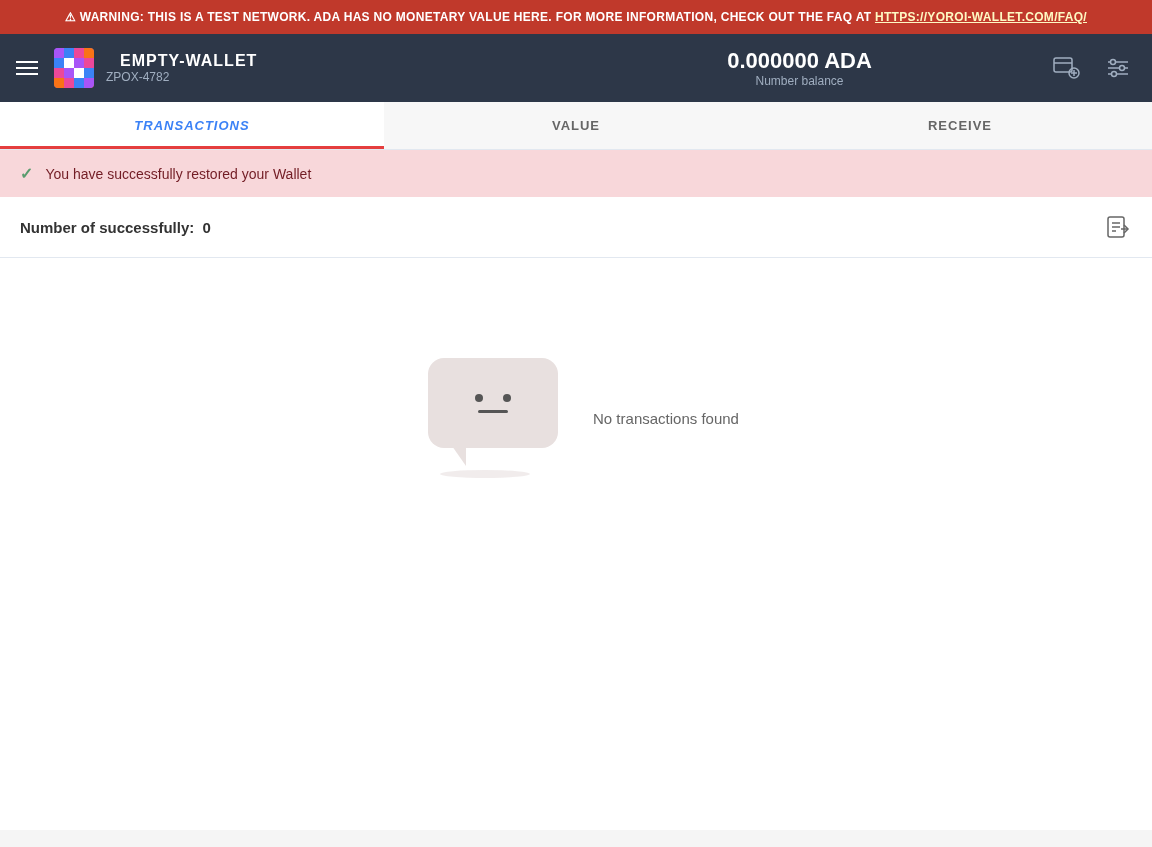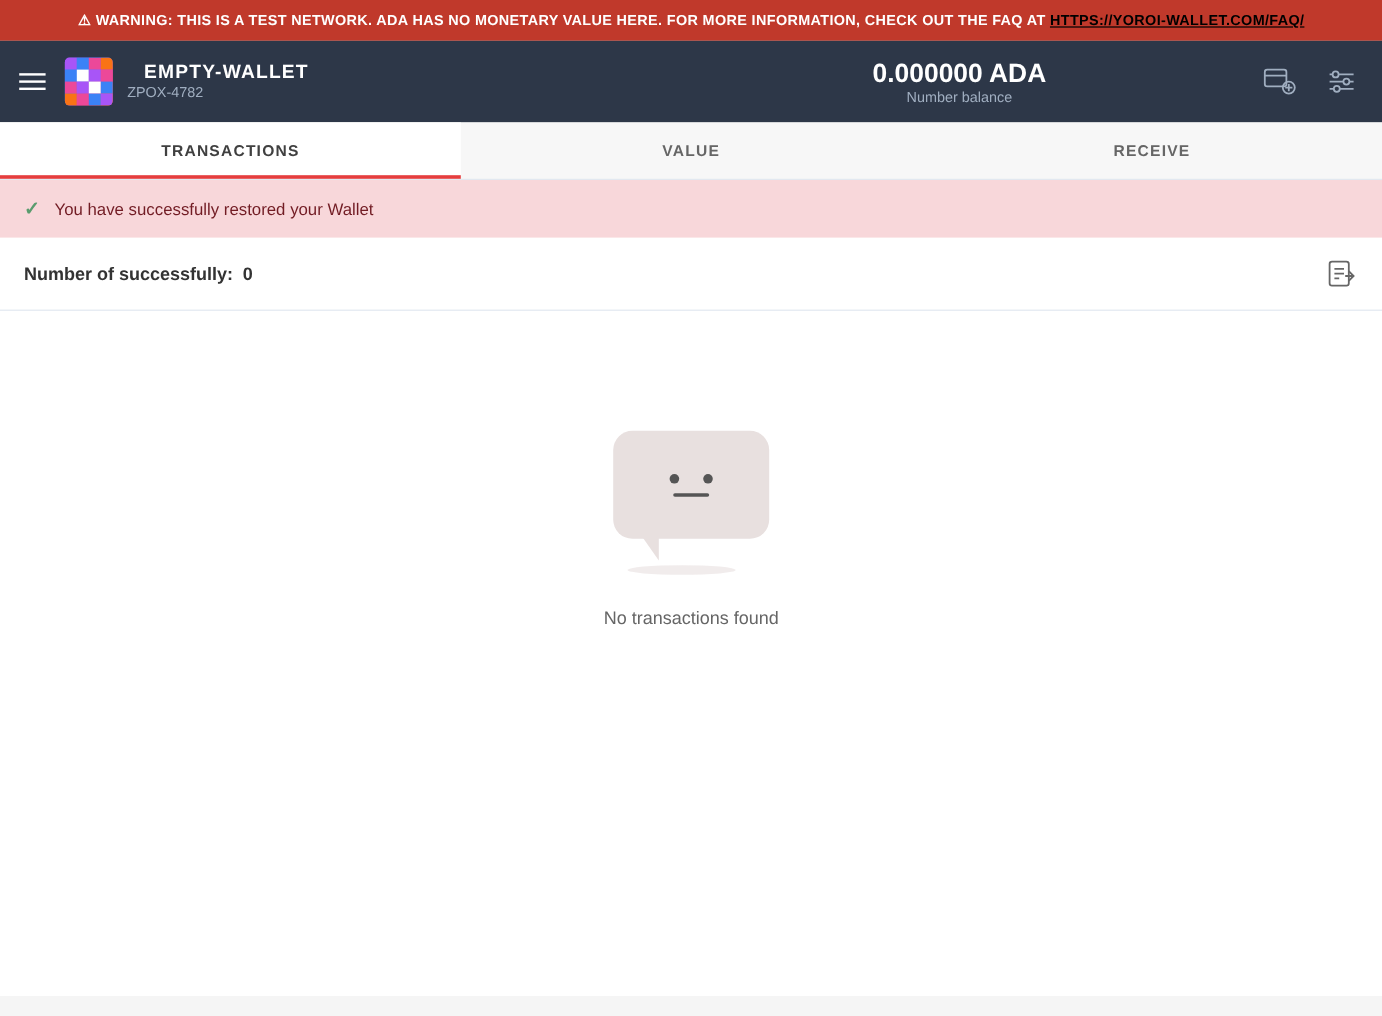--- a/index.html
+++ b/index.html
@@ -18,21 +18,21 @@
     .warning-banner {
       background: #c0392b;
       color: white;
       text-align: center;
       padding: 10px 20px;
       font-size: 12px;
       font-weight: 600;
       letter-spacing: 0.3px;
     }
     .warning-banner a {
-      color: #000000;
+      color: #fef9c3;
       text-decoration: underline;
     }
 
     
     .header {
       background: #2d3748;
       display: flex;
       align-items: center;
       padding: 0 16px;
       height: 68px;
@@ -122,22 +122,23 @@
       text-align: center;
       padding: 16px 0;
       font-size: 13px;
       font-weight: 600;
       letter-spacing: 1px;
       color: #666;
       cursor: pointer;
       position: relative;
     }
     .tab.active {
-      color: #404040;
+      color: #3b82f6;
       background: white;
+      font-style: italic;
     }
     .tab.active::after {
       content: '';
       position: absolute;
       bottom: 0;
       left: 0;
       right: 0;
       height: 3px;
       background: #e53e3e;
     }
@@ -182,25 +183,25 @@
     .export-btn {
       cursor: pointer;
       color: #666;
       display: flex;
       align-items: center;
     }
 
     
     .empty-state {
       display: flex;
-      flex-direction: column;
+      flex-direction: row;
       align-items: center;
       justify-content: center;
       padding: 80px 20px;
-      gap: 8px;
+      gap: 20px;
     }
 
     .empty-illustration {
       position: relative;
       width: 160px;
       height: 160px;
       display: flex;
       align-items: center;
       justify-content: center;
     }

